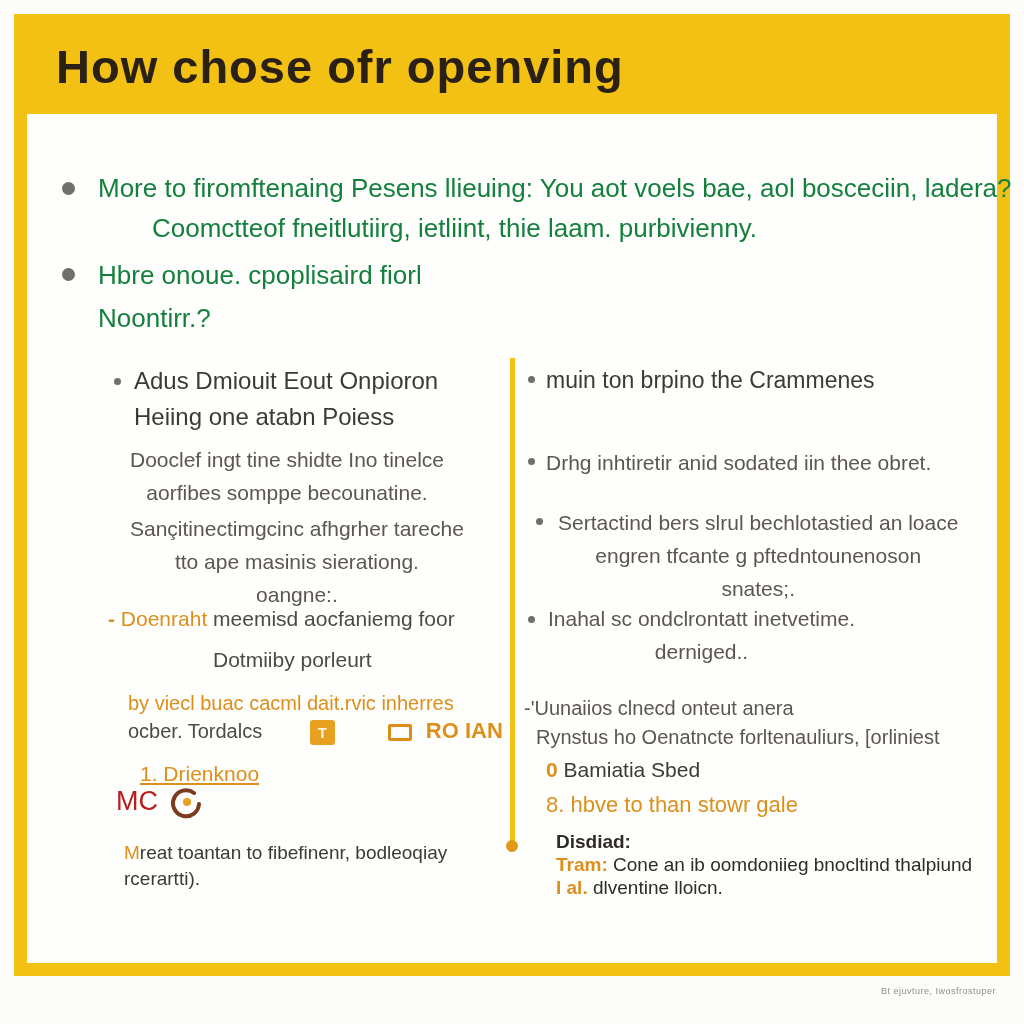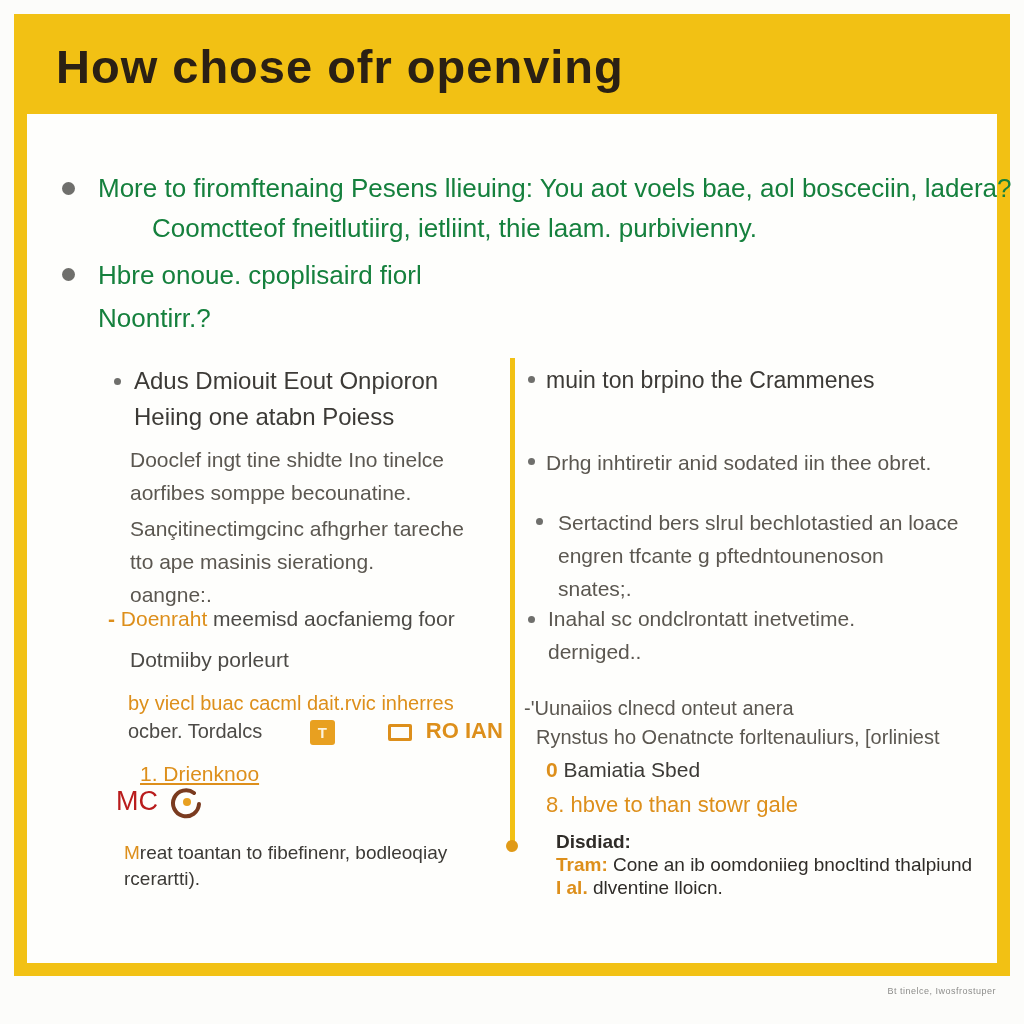--- a/index.html
+++ b/index.html
@@ -18,21 +18,21 @@
     background:#f2c114;display:flex;align-items:center;padding-left:36px;
   }
   .title{
     font-size:47px;font-weight:bold;color:#2a2014;letter-spacing:1px;
   }
   .dot{
     display:inline-block;border-radius:50%;background:#6f6f6c;flex:0 0 auto;
   }
   .intro-text{font-size:26px;line-height:40px;color:#15803d;}
   .col-head{font-size:24px;line-height:37px;color:#3c3a36;}
-  .col-body{font-size:21px;line-height:33px;color:#5b5750;}
+  .col-body{font-size:21px;line-height:33px;color:#5b5750;text-align:center;}
   .orange{color:#dd8f1b;}
   .brown{color:#b91c1c;}
   .divider{position:absolute;left:510px;top:358px;width:5px;height:492px;background:#f2c114;}
   .divider-dot{position:absolute;left:506px;top:840px;width:12px;height:12px;border-radius:50%;background:#e09a18;}
   .sq-icon{
     display:inline-block;width:25px;height:25px;background:#e8a020;border-radius:3px;
     color:#fcf3dd;font-size:15px;font-weight:bold;text-align:center;line-height:25px;vertical-align:middle;
   }
   .flag-icon{
     display:inline-block;width:18px;height:11px;border:3px solid #dd8f1b;border-radius:2px;vertical-align:middle;margin-right:8px;
@@ -145,13 +145,13 @@
   <span>8.</span>
   <span>hbve to than stowr gale</span>
 </div>
 
 <div class="abs" style="left:556px;top:830px;font-size:19px;line-height:23px;color:#2f2c28;">
   <div style="font-weight:bold;">Disdiad:</div>
   <div><span class="orange" style="font-weight:bold;">Tram:</span><span> Cone an ib oomdoniieg bnocltind thalpiund</span></div>
   <div><span class="orange" style="font-weight:bold;">I al.</span><span> dlventine lloicn.</span></div>
 </div>
 
-<div class="footer-note">Bt tinelce, Iwosfrostuper</div>
+<div class="footer-note">Bt ejuvture, Iwosfrostuper</div>
 
 </body></html>

